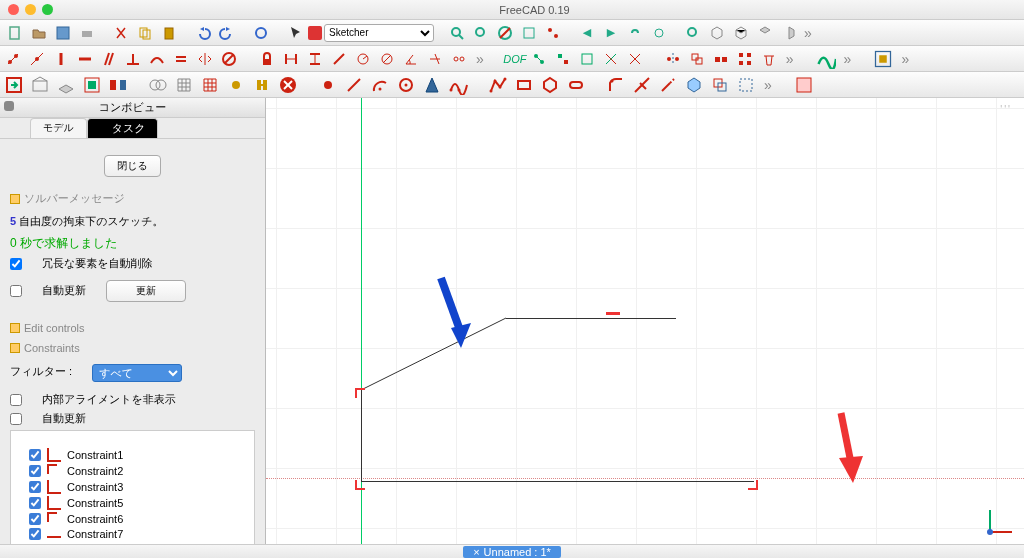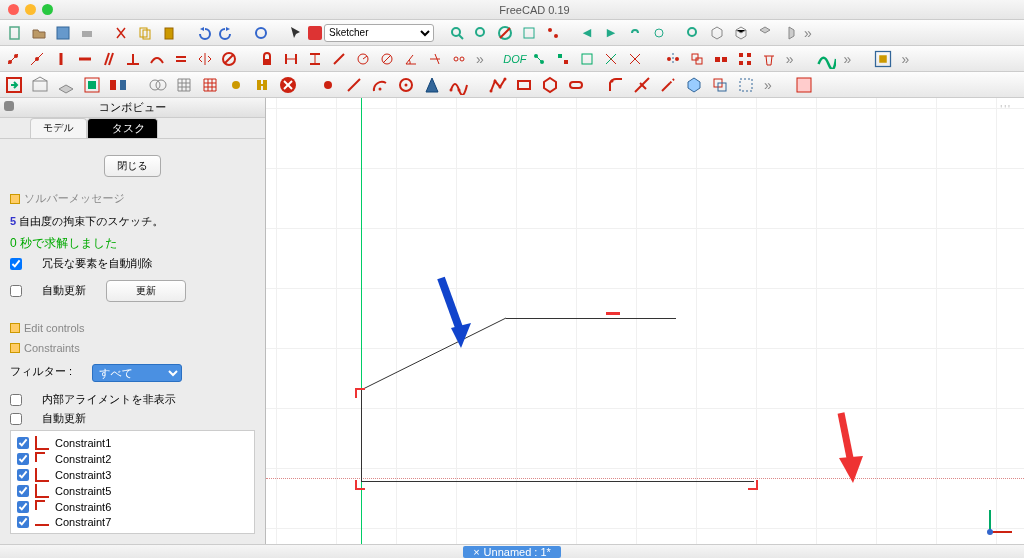--- a/index.html
+++ b/index.html
@@ -43,21 +43,21 @@
 .section-ico { width: 10px; height: 10px; background: #fc6; border: 1px solid #c90; }
 .msg1 { color: #000; font-size: 10px; margin: 6px 0; }
 .msg1 b { color: #33c; }
 .msg2 { color: #0a0; font-size: 12px; margin: 4px 0; }
 .chk-row { display: flex; align-items: center; gap: 20px; margin: 4px 0; font-size: 10px; }
 .chk-row input[type=checkbox] { width: 12px; height: 12px; }
 .update-row { display: flex; align-items: center; gap: 20px; margin: 8px 0 20px; }
 .update-row .btn { width: 80px; text-align: center; }
 .filter-row { display: flex; align-items: flex-start; gap: 20px; margin: 10px 0; font-size: 10px; }
 .filter-row select { width: 90px; background: #4a90e2; color: white; border: 1px solid #2a70c2; border-radius: 3px; padding: 1px 2px; }
-.constraints-box { border: 1px solid #ccc; background: white; padding: 4px; }
+.constraints-box { border: 1px solid #ccc; background: white; padding: 16px; }
 .constraint { display: flex; align-items: center; gap: 6px; padding: 1px 2px; font-size: 10px; }
 .constraint input { width: 12px; height: 12px; accent-color: #3b7dd8; }
 .c-ico { width: 14px; height: 14px; position: relative; }
 .c-ico.red { border-left: 2px solid #c21; border-bottom: 2px solid #c21; }
 .c-ico.bent::after { content:""; position:absolute; left:0; top:0; width:8px; height:8px; border-left:2px solid #c21; border-top:2px solid #c21; }
 .c-ico.horiz { border-top: 2px solid #c21; margin-top:6px; height:2px; }
 
 .canvas { flex: 1; background: #fff; position: relative; overflow: hidden; }
 .grid { position: absolute; inset: 0; background-image: linear-gradient(#f0f0f0 1px, transparent 1px), linear-gradient(90deg, #f0f0f0 1px, transparent 1px); background-size: 60px 60px; background-position: 10px 10px; }
 .axis-v { position: absolute; left: 95px; top: 0; bottom: 0; width: 1px; background: #0c6; }

